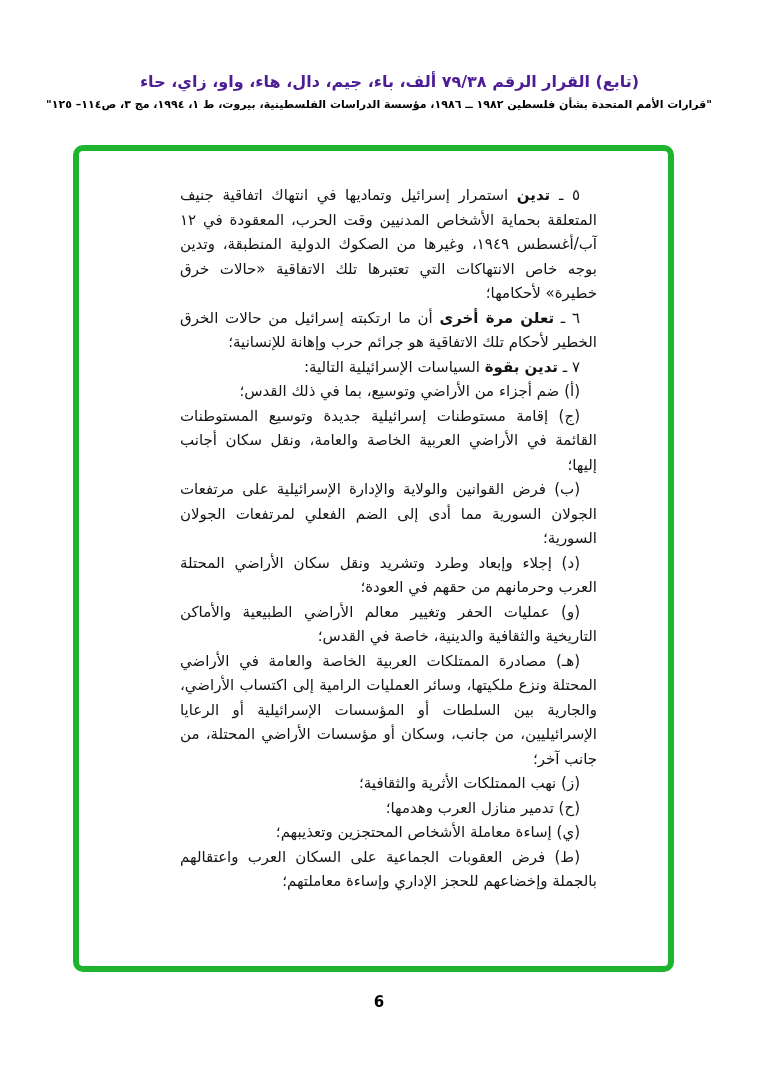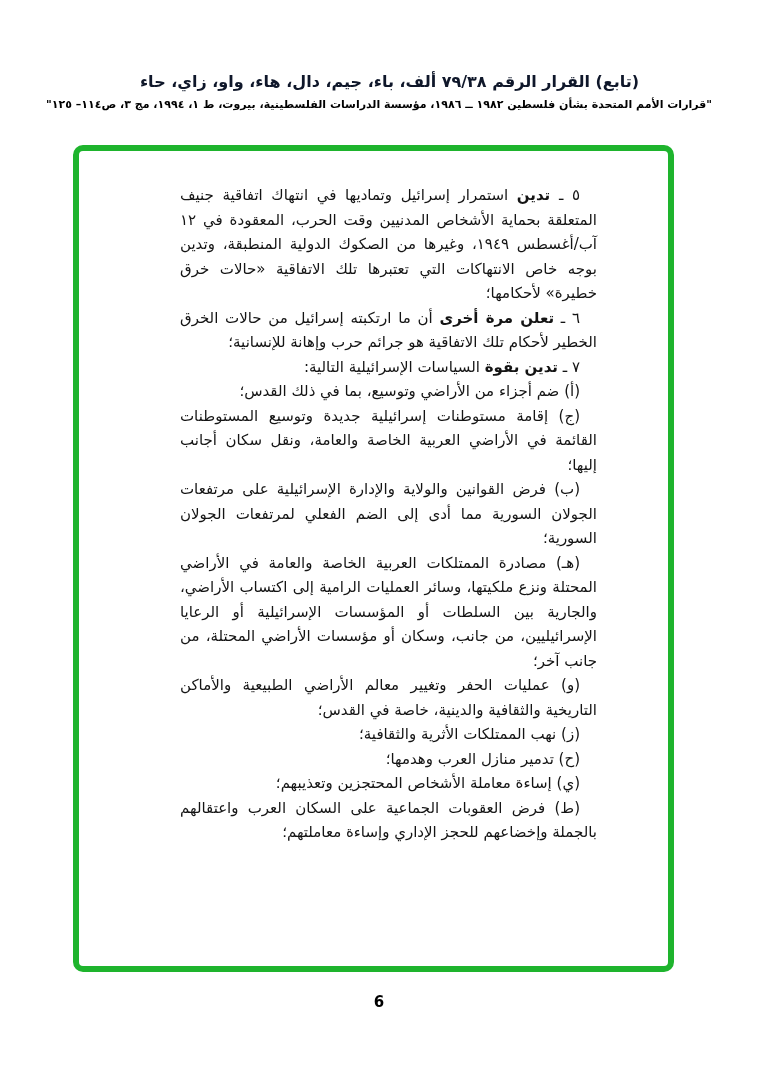--- a/index.html
+++ b/index.html
@@ -16,21 +16,21 @@
   .doc-header {
     position: absolute;
     top: 72px;
     left: 0;
     right: 0;
     text-align: center;
   }
   .doc-title {
     font-size: 16px;
     font-weight: bold;
-    color: #0f172a;
+    color: #4c1d95;
     letter-spacing: 0.2px;
     white-space: nowrap;
     padding-left: 21px;
   }
   .doc-source {
     margin-top: 7px;
     font-size: 11px;
     font-weight: bold;
     color: #000000;
     white-space: nowrap;
@@ -81,22 +81,23 @@
   </div>
 
   <div class="content-frame" style="border-color: rgb(30, 180, 45);">
     <div class="resolution-text">
         <div class="para"><span>٥ ـ </span><span class="b">تدين</span><span> استمرار إسرائيل وتماديها في انتهاك اتفاقية جنيف المتعلقة بحماية الأشخاص المدنيين وقت الحرب، المعقودة في ١٢ آب/أغسطس ١٩٤٩، وغيرها من الصكوك الدولية المنطبقة، وتدين بوجه خاص الانتهاكات التي تعتبرها تلك الاتفاقية «حالات خرق خطيرة» لأحكامها؛</span></div>
         <div class="para"><span>٦ ـ </span><span class="b">تعلن مرة أخرى</span><span> أن ما ارتكبته إسرائيل من حالات الخرق الخطير لأحكام تلك الاتفاقية هو جرائم حرب وإهانة للإنسانية؛</span></div>
         <div class="para"><span>٧ ـ </span><span class="b">تدين بقوة</span><span> السياسات الإسرائيلية التالية:</span></div>
         <div class="para"><span>(أ) </span><span>ضم أجزاء من الأراضي وتوسيع، بما في ذلك القدس؛</span></div>
         <div class="para"><span>(ج) </span><span>إقامة مستوطنات إسرائيلية جديدة وتوسيع المستوطنات القائمة في الأراضي العربية الخاصة والعامة، ونقل سكان أجانب إليها؛</span></div>
         <div class="para"><span>(ب) </span><span>فرض القوانين والولاية والإدارة الإسرائيلية على مرتفعات الجولان السورية مما أدى إلى الضم الفعلي لمرتفعات الجولان السورية؛</span></div>
+        <div class="para"><span>(د) </span><span>إجلاء وإبعاد وطرد وتشريد ونقل سكان الأراضي المحتلة العرب وحرمانهم من حقهم في العودة؛</span></div>
+        <div class="para"><span>(و) </span><span>عمليات الحفر وتغيير معالم الأراضي الطبيعية والأماكن التاريخية والثقافية والدينية، خاصة في القدس؛</span></div>
         <div class="para"><span>(هـ) </span><span>مصادرة الممتلكات العربية الخاصة والعامة في الأراضي المحتلة ونزع ملكيتها، وسائر العمليات الرامية إلى اكتساب الأراضي، والجارية بين السلطات أو المؤسسات الإسرائيلية أو الرعايا الإسرائيليين، من جانب، وسكان أو مؤسسات الأراضي المحتلة، من جانب آخر؛</span></div>
-        <div class="para"><span>(و) </span><span>عمليات الحفر وتغيير معالم الأراضي الطبيعية والأماكن التاريخية والثقافية والدينية، خاصة في القدس؛</span></div>
         <div class="para"><span>(ز) </span><span>نهب الممتلكات الأثرية والثقافية؛</span></div>
         <div class="para"><span>(ح) </span><span>تدمير منازل العرب وهدمها؛</span></div>
         <div class="para"><span>(ي) </span><span>إساءة معاملة الأشخاص المحتجزين وتعذيبهم؛</span></div>
         <div class="para"><span>(ط) </span><span>فرض العقوبات الجماعية على السكان العرب واعتقالهم بالجملة وإخضاعهم للحجز الإداري وإساءة معاملتهم؛</span></div>
       </div>
   </div>
 
   <div class="page-number">6</div>
 
 </div>

